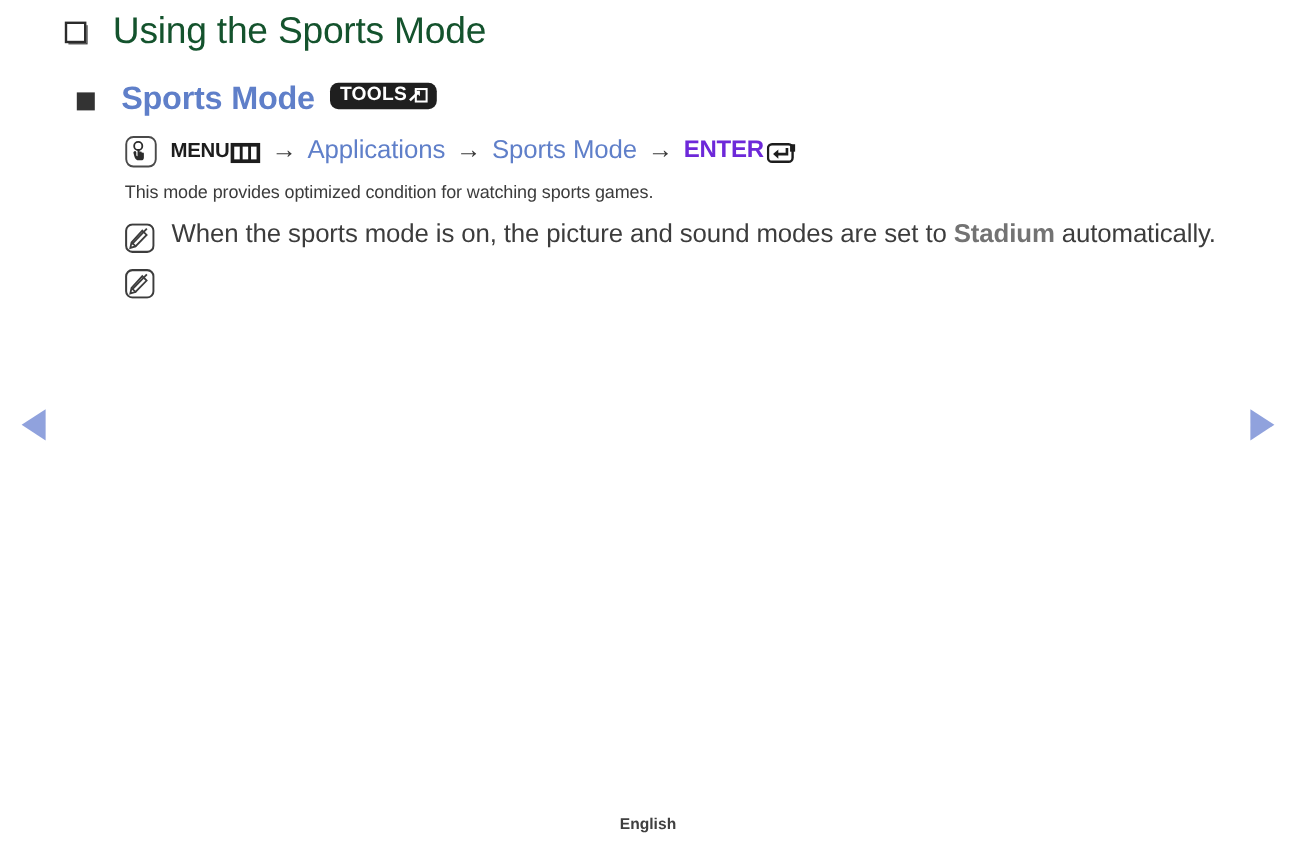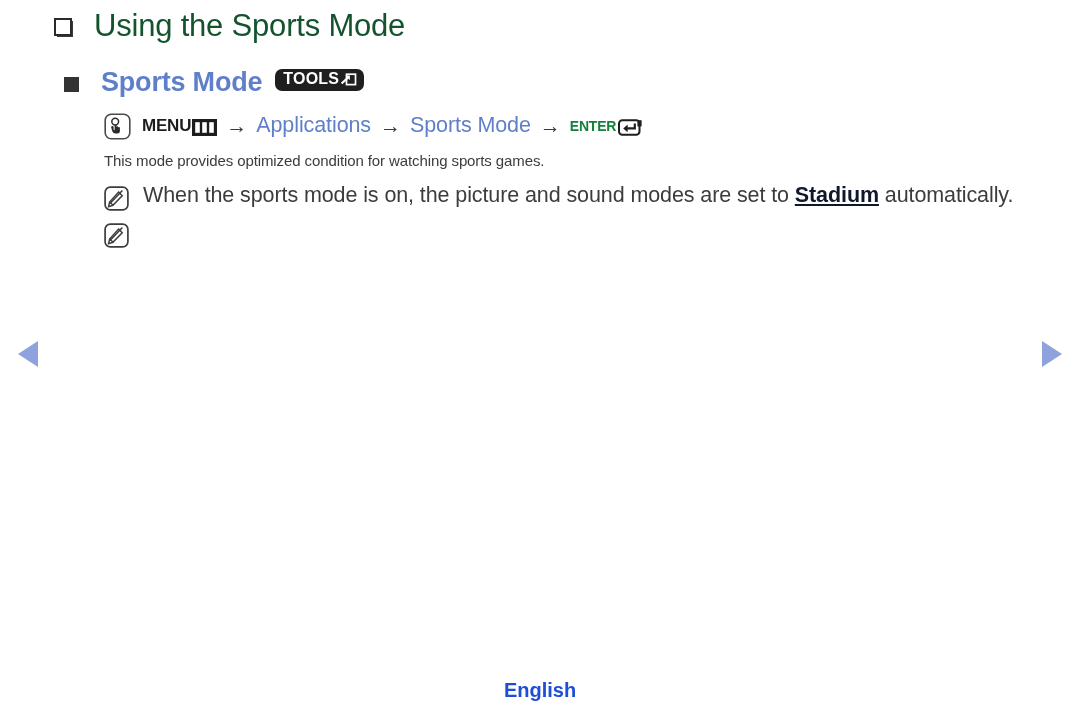--- a/index.html
+++ b/index.html
@@ -161,22 +161,22 @@
     margin: 0 9px;
     font-size: 21px;
   }
   .path-blue {
     color: #5f7fc9;
     font-size: 21.5px;
     letter-spacing: -0.1px;
   }
   .enter-word {
     font-weight: bold;
-    color: #15803d;
-    font-size: 14px;
+    color: #6d28d9;
+    font-size: 20px;
     letter-spacing: -0.2px;
   }
   .enter-glyph {
     display: inline-flex;
     margin-left: 2px;
     position: relative;
     top: 2px;
   }
 
   
@@ -202,35 +202,34 @@
     position: relative;
     top: 5px;
   }
   .note-text {
     font-size: 21.5px;
     color: #3c3c3c;
     line-height: 1.36;
     letter-spacing: -0.1px;
   }
   .hl {
-    color: #0f172a;
-    font-weight: bold;
-    text-decoration: underline;
+    color: #737373;
+    font-weight: bold;
   }
 
   
   .footer-lang {
     position: absolute;
     left: 0;
     right: 0;
     top: 679px;
     text-align: center;
-    font-size: 20px;
-    font-weight: bold;
-    color: #1d4ed8;
+    font-size: 13px;
+    font-weight: bold;
+    color: #404040;
   }
 </style>
 </head>
 <body>
 
 <div class="nav-arrow left"></div>
 
 <div class="nav-arrow right"></div>
 
 <div class="content">

